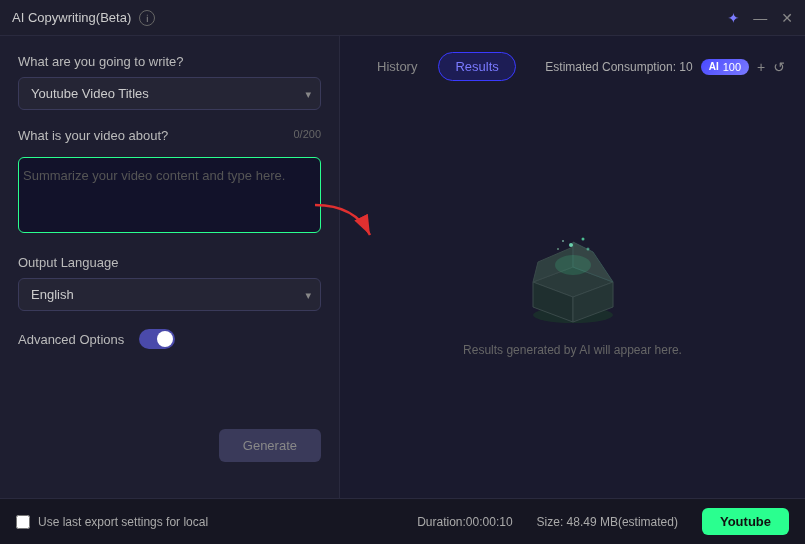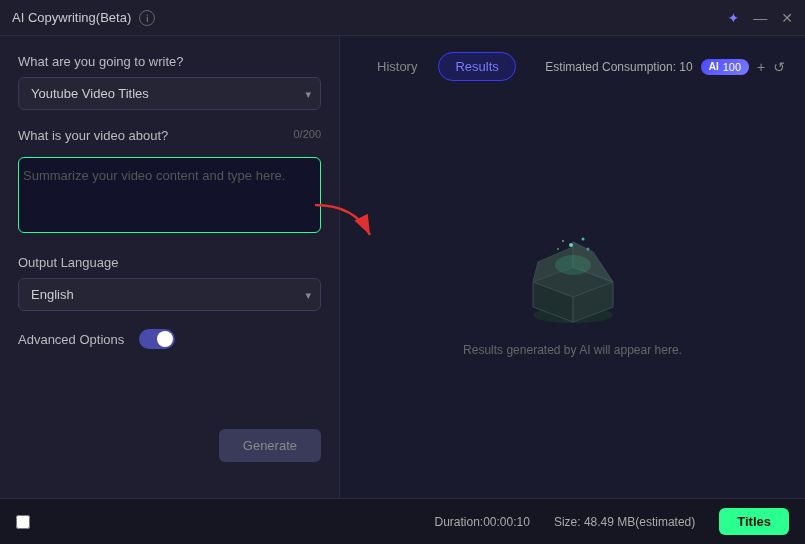--- a/index.html
+++ b/index.html
@@ -444,19 +444,20 @@
       <span class="results-text">Results generated by AI will appear here.</span>
     </div>
 
   </div>
 
 </div>
 
 <div class="footer">
   <div class="footer-left">
     <input type="checkbox" class="footer-checkbox" style="">
+    <span>Use last export settings for local</span>
   </div>
   <div class="footer-right">
     <span>Duration:00:00:10</span>
     <span>Size: 48.49 MB(estimated)</span>
-    <button class="export-btn">Titles</button>
+    <button class="export-btn">Youtube</button>
   </div>
 </div>
 
 </body></html>

